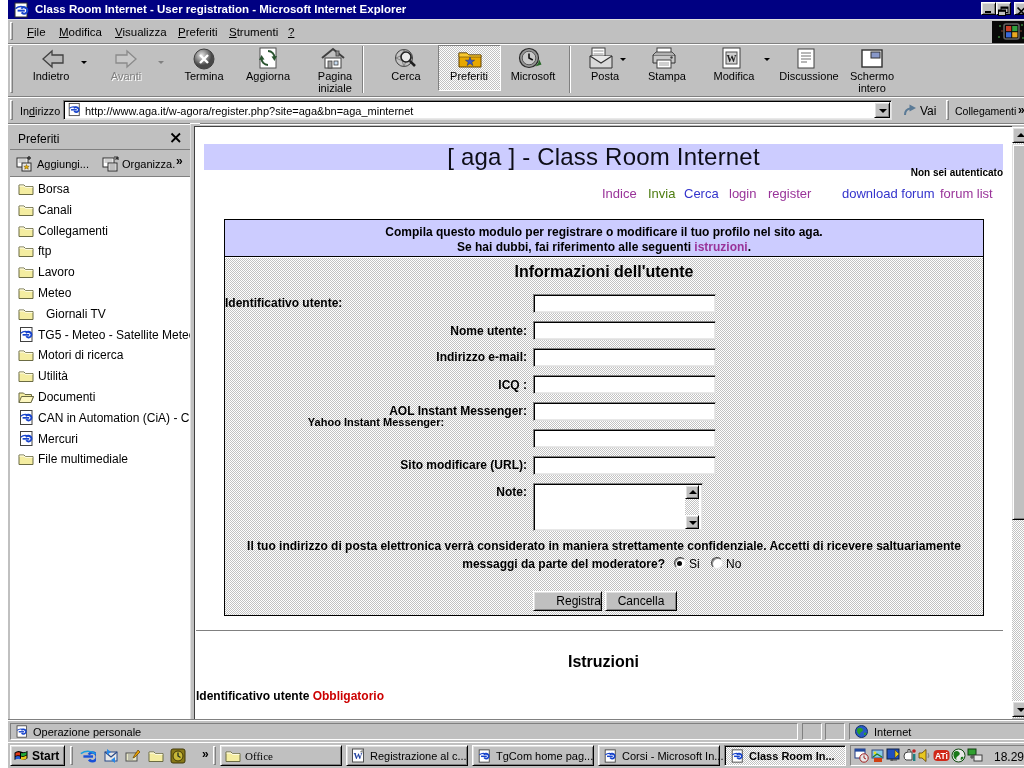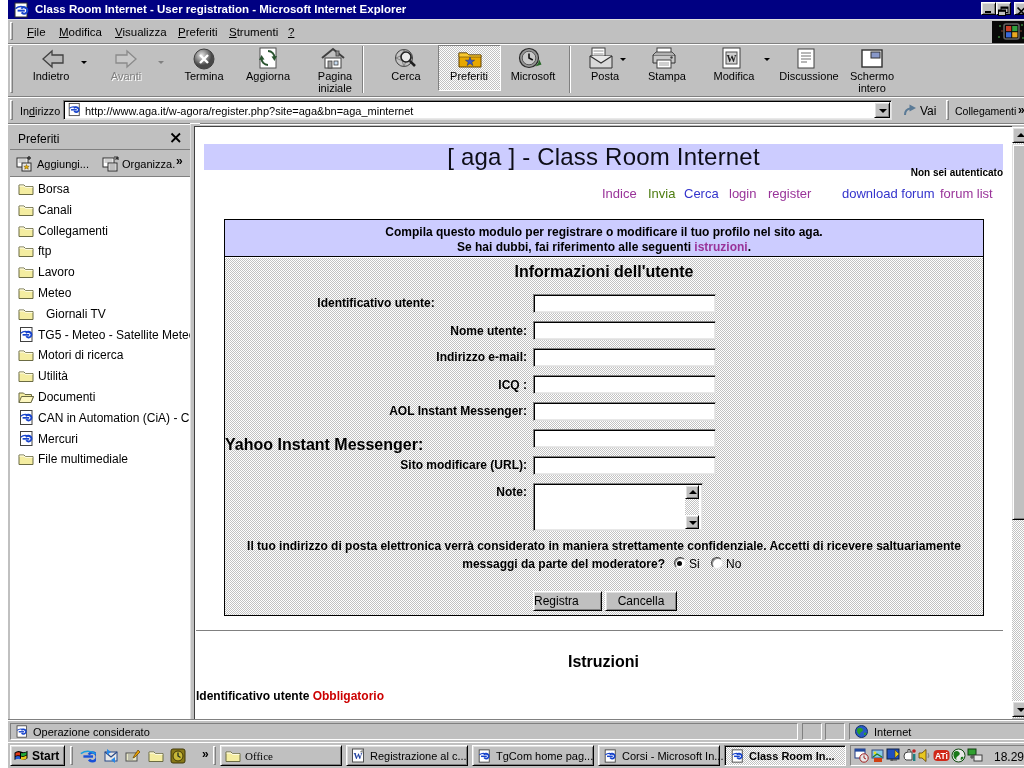--- a/index.html
+++ b/index.html
@@ -350,52 +350,52 @@
       </div>
 
       <div class="abs" style="left:29px;top:92px;width:760px;height:397px;border:1px solid #000;">
         <div class="abs" style="left:0;top:0;width:758px;height:37px;background:#ccccff;border-bottom:1px solid #000;text-align:center;font-size:12px;font-weight:bold;">
           <div style="margin-top:5px;">Compila questo modulo per registrare o modificare il tuo profilo nel sito aga.</div>
           <div style="margin-top:1px;">Se hai dubbi, fai riferimento alle seguenti <span style="color:#993399;">istruzioni</span>.</div>
         </div>
         <div class="abs dither" style="left:0;top:38px;width:758px;height:357px;"></div>
         <div class="abs" style="left:0;top:43px;width:758px;text-align:center;font-size:16px;font-weight:bold;">Informazioni dell'utente</div>
         <div id="formrows">
-        <div class="abs" style="left:0;top:76px;width:302px;text-align:center;font-size:12px;font-weight:bold;">Identificativo utente:</div>
+        <div class="abs" style="left:0;top:76px;width:302px;text-align:left;font-size:12px;font-weight:bold;">Identificativo utente:</div>
         <div class="abs field" style="left:308px;top:73.5px;width:183px;height:19px;"></div>
         <div class="abs" style="left:0;top:104px;width:302px;text-align:right;font-size:12px;font-weight:bold;">Nome utente:</div>
         <div class="abs field" style="left:308px;top:100.5px;width:183px;height:19px;"></div>
         <div class="abs" style="left:0;top:130px;width:302px;text-align:right;font-size:12px;font-weight:bold;">Indirizzo e-mail:</div>
         <div class="abs field" style="left:308px;top:127.5px;width:183px;height:19px;"></div>
         <div class="abs" style="left:0;top:158px;width:302px;text-align:right;font-size:12px;font-weight:bold;">ICQ :</div>
         <div class="abs field" style="left:308px;top:154.5px;width:183px;height:19px;"></div>
         <div class="abs" style="left:0;top:184px;width:302px;text-align:right;font-size:12px;font-weight:bold;">AOL Instant Messenger:</div>
         <div class="abs field" style="left:308px;top:181.5px;width:183px;height:19px;"></div>
-        <div class="abs" style="left:0;top:216px;width:302px;text-align:left;font-size:16px;font-weight:bold;">Yahoo Instant Messenger:</div>
+        <div class="abs" style="left:0;top:196px;width:302px;text-align:center;font-size:11px;font-weight:bold;">Yahoo Instant Messenger:</div>
         <div class="abs field" style="left:308px;top:208.5px;width:183px;height:19px;"></div>
         <div class="abs" style="left:0;top:238px;width:302px;text-align:right;font-size:12px;font-weight:bold;">Sito modificare (URL):</div>
         <div class="abs field" style="left:308px;top:235.5px;width:183px;height:19px;"></div>
         <div class="abs" style="left:0;top:265px;width:302px;text-align:right;font-size:12px;font-weight:bold;">Note:</div>
         <div class="abs field" style="left:308px;top:263px;width:170px;height:48px;"></div>
         <div class="abs dither" style="left:460px;top:265px;width:14px;height:44px;"></div>
         <div class="abs btn" style="left:460px;top:265px;width:14px;height:14px;">
                 <div class="abs" style="left:3px;top:4px;width:0;height:0;border-left:4px solid transparent;border-right:4px solid transparent;border-bottom:4px solid #000;"></div>
               </div>
         <div class="abs btn" style="left:460px;top:295px;width:14px;height:14px;">
                 <div class="abs" style="left:3px;top:5px;width:0;height:0;border-left:4px solid transparent;border-right:4px solid transparent;border-top:4px solid #000;"></div>
               </div>
         </div>
         <div class="abs" style="left:0;top:319px;width:758px;text-align:center;font-size:12px;font-weight:bold;">Il tuo indirizzo di posta elettronica verrà considerato in maniera strettamente confidenziale. Accetti di ricevere saltuariamente</div>
         <div class="abs" style="left:0;top:337px;width:440px;text-align:right;font-size:12px;font-weight:bold;">messaggi da parte del moderatore?</div>
         <div class="abs" style="left:449px;top:337px;width:12px;height:12px;border-radius:50%;background:#fff;border:1px solid;border-color:#404040 #e8e8e8 #e8e8e8 #404040;box-shadow:inset 1px 1px 0 #909090;"></div>
         <div class="abs" style="left:452px;top:341px;width:5px;height:5px;border-radius:50%;background:#000;"></div>
         <div class="abs" style="left:464px;top:337px;font-size:12px;">Si</div>
         <div class="abs" style="left:486px;top:337px;width:12px;height:12px;border-radius:50%;background:#fff;border:1px solid;border-color:#404040 #e8e8e8 #e8e8e8 #404040;box-shadow:inset 1px 1px 0 #909090;"></div>
         <div class="abs" style="left:501px;top:337px;font-size:12px;">No</div>
-        <div class="abs btn" style="left:308px;top:371px;width:69px;height:20px;text-align:left;font-size:12px;padding-top:2px;">Registra</div>
+        <div class="abs btn" style="left:308px;top:371px;width:69px;height:20px;text-align:right;font-size:12px;padding-top:2px;">Registra</div>
         <div class="abs btn" style="left:380px;top:371px;width:72px;height:20px;text-align:center;font-size:12px;padding-top:2px;">Cancella</div>
       </div>
 
       <div class="abs" style="left:1px;top:503px;width:807px;height:2px;border-top:1px solid #808080;border-bottom:1px solid #fff;"></div>
       <div class="abs" style="left:0;top:526px;width:817px;text-align:center;font-size:16px;font-weight:bold;">Istruzioni</div>
       <div class="abs" style="left:1px;top:562px;font-size:12px;font-weight:bold;">Identificativo utente <span style="color:#cc0000;">Obbligatorio</span></div>
     </div>
   </div>
 
   <div class="abs" style="left:1004px;top:127px;width:16px;height:591px;">
@@ -410,21 +410,21 @@
   </div>
   <div class="abs" style="left:1020px;top:123px;width:4px;height:596px;background:#c0c0c0;border-top:1px solid #fff;"></div>
 </div>
 
 <div id="statusbar">
   <div class="abs" style="left:0;top:719px;width:1024px;height:23px;background:#c0c0c0;border-top:1px solid #808080;box-shadow:inset 0 1px 0 #fff;"></div>
   <div class="abs sunk" style="left:2px;top:723px;width:788px;height:17px;">
     <svg class="abs" width="13" height="13" viewBox="0 0 16 15" style="left:4px;top:1px;">
           <use href="#iepage"></use>
         </svg>
-    <div class="abs" style="left:22px;top:2px;font-size:11px;">Operazione considerato</div>
+    <div class="abs" style="left:22px;top:2px;font-size:11px;">Operazione personale</div>
   </div>
   <div class="abs sunk" style="left:794px;top:723px;width:20px;height:17px;"></div>
   <div class="abs sunk" style="left:817px;top:723px;width:20px;height:17px;"></div>
   <div class="abs sunk" style="left:841px;top:723px;width:181px;height:17px;">
     <svg class="abs" width="13" height="13" viewBox="0 0 13 13" style="left:5px;top:1px;">
       <circle cx="6.5" cy="6.5" r="6" fill="#2858c8" stroke="#103068"></circle>
       <path d="M2 4 Q5 2 7 3.5 Q9 5 7 6.5 Q4 8 5.5 10 L3.5 9 Q1.5 7 2 4 Z" fill="#28a028"></path>
       <path d="M9 8 Q11 7 11.5 8.5 Q10.5 10.5 9 10 Z" fill="#28a028"></path>
     </svg>
     <div class="abs" style="left:24px;top:2px;font-size:11px;">Internet</div>

